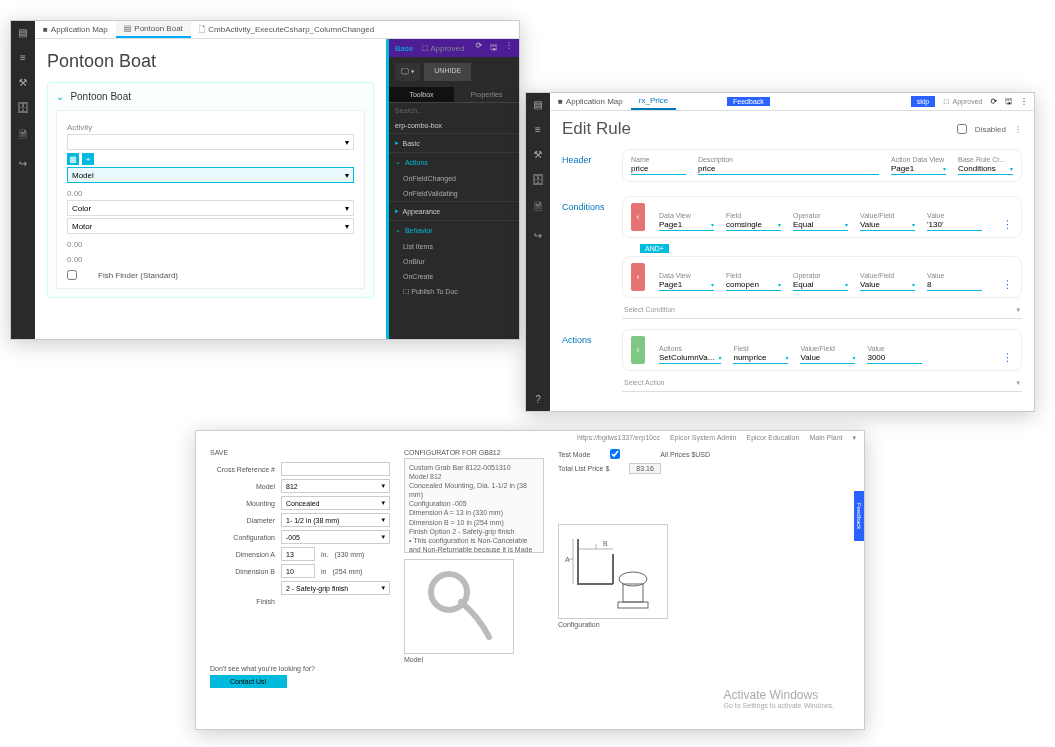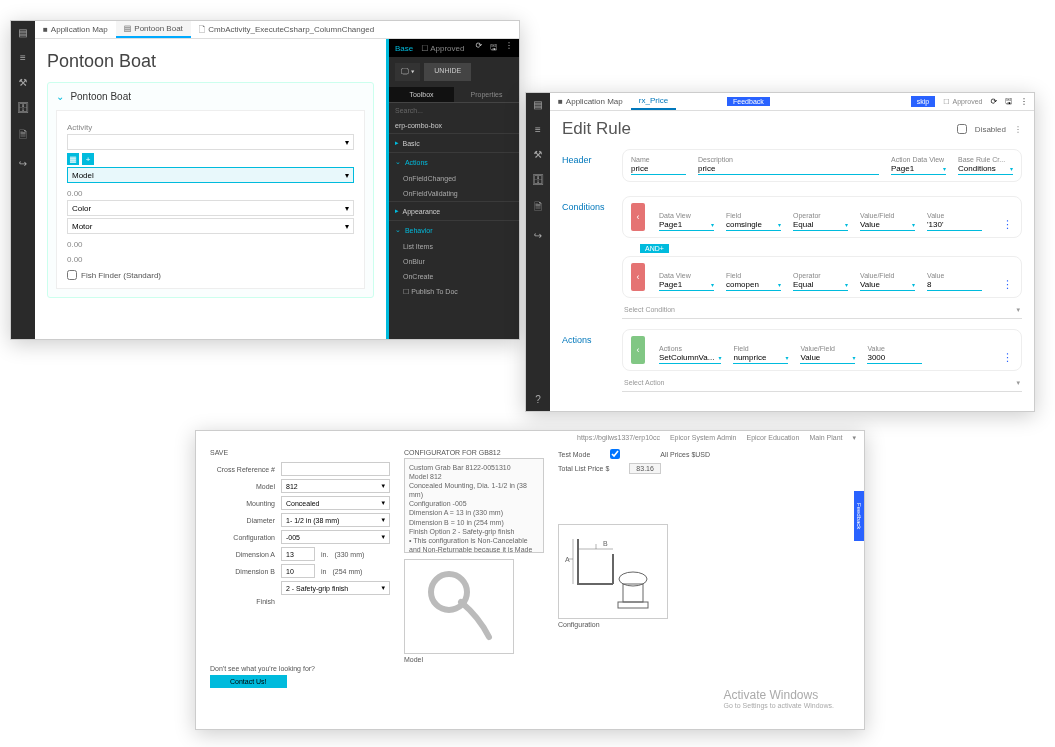--- a/index.html
+++ b/index.html
@@ -20,24 +20,24 @@
 .winA .card-head{display:flex;align-items:center;gap:6px;font-size:10px;color:#333;margin-bottom:8px}
 .winA .card-head .chev{color:#0bd}
 .winA .form{background:#fff;border:1px solid #eee;padding:8px 10px}
 .winA .lbl{font-size:8px;color:#888;margin-top:4px}
 .winA .sel{width:100%;height:16px;border:1px solid #ddd;font-size:8px;margin-top:2px;display:flex;align-items:center;justify-content:space-between;padding:0 4px;background:#fff}
 .winA .sel.hl{border-color:#0bd;background:#e8f8fb}
 .winA .chips{display:flex;gap:3px;margin-top:3px}
 .winA .chip{width:12px;height:12px;background:#0bd;display:flex;align-items:center;justify-content:center;color:#fff;font-size:8px}
 .winA .num{font-size:8px;color:#888;margin-top:6px}
 .winA .opts{font-size:8px;color:#666;margin-top:8px;border-top:1px solid #eee;padding-top:6px}
-.winA .chk{display:flex;gap:4px;align-items:center;margin-top:6px;font-size:8px;color:#555}
+.winA .chk{display:flex;gap:21px;align-items:center;margin-top:6px;font-size:8px;color:#555}
 .winA .chk input{width:10px;height:10px}
 .winA .right{width:130px;background:#2a2a2a;color:#ccc;font-size:8px;display:flex;flex-direction:column}
-.winA .rhead{display:flex;justify-content:space-between;height:18px;align-items:center;padding:0 6px;background:#000000}
+.winA .rhead{display:flex;justify-content:space-between;height:18px;align-items:center;padding:0 6px;background:#4c1d95}
 .winA .rhead .state{display:flex;gap:8px;color:#888}
 .winA .rhead .state .blue{color:#0bd}
 .winA .rhead .icons{display:flex;gap:8px}
 .winA .btnrow{display:flex;gap:4px;padding:6px}
 .winA .unhide{background:#444;padding:4px 10px;font-size:7px}
 .winA .devbtn{background:#333;padding:4px 6px}
 .winA .panetabs{display:flex;border-bottom:1px solid #444}
 .winA .panetab{flex:1;padding:4px;text-align:center;font-size:7px;color:#888}
 .winA .panetab.active{background:#111;color:#ccc}
 .winA .search{padding:4px 6px;color:#666;font-size:7px}

